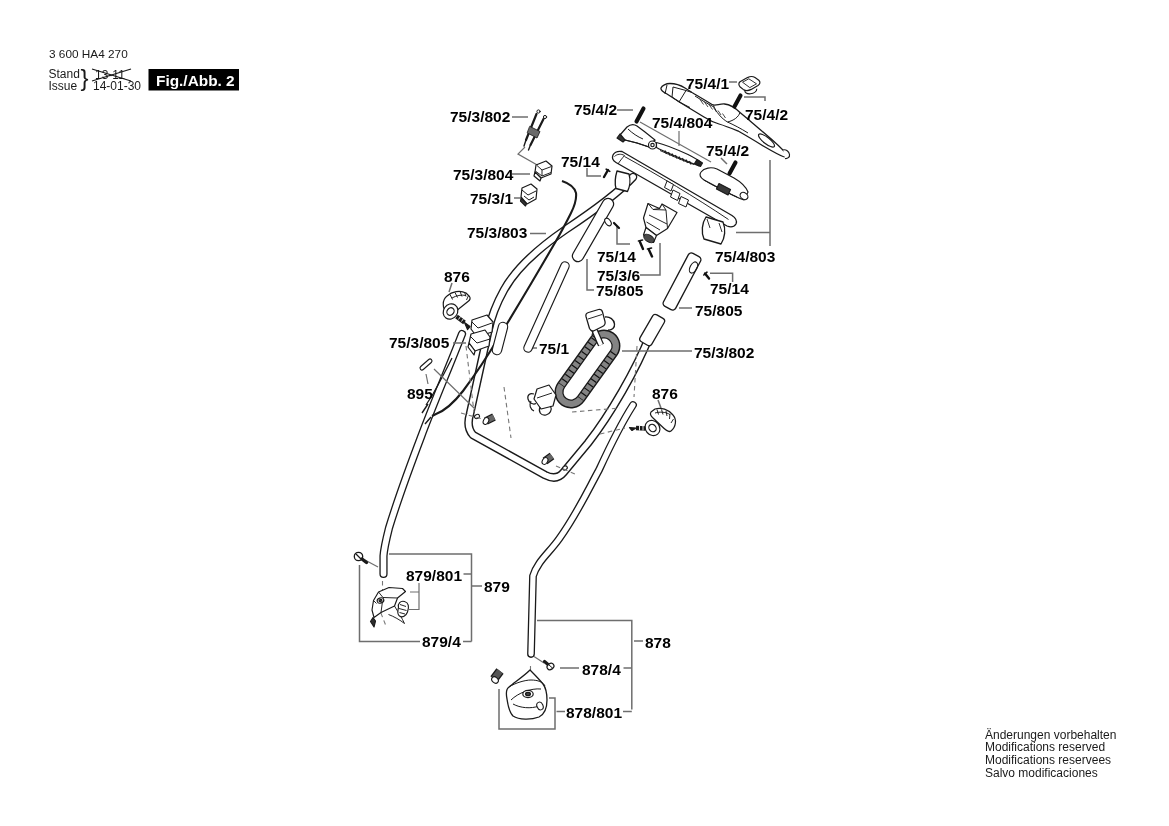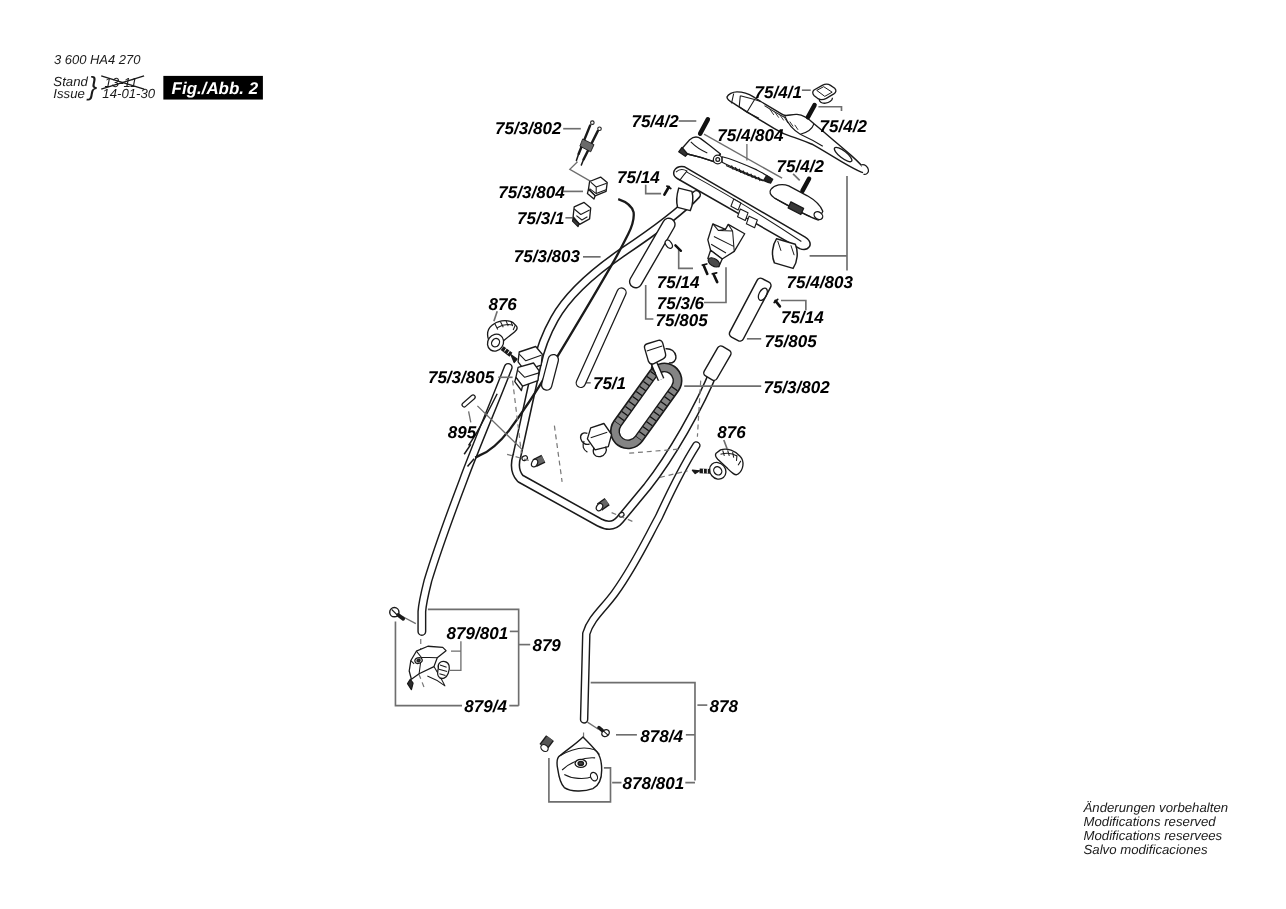--- a/index.html
+++ b/index.html
@@ -1,16 +1,16 @@
 <!DOCTYPE html>
 <html><head>
 <meta charset="utf-8">
 <style>
   html,body{margin:0;padding:0;background:#fff;}
-  #page{position:relative;width:1169px;height:826px;background:#ffffff;overflow:hidden;font-style:italic;}
+  #page{position:relative;width:1169px;height:826px;background:#ffffff;overflow:hidden;}
   svg{position:absolute;left:0;top:0;}
   text{font-family:"Liberation Sans",sans-serif;}
   .lbl{font-weight:bold;font-size:15.5px;fill:#000;}
   .sm{font-size:12px;fill:#1a1a1a;}
 </style>
 </head>
 <body>
 <div id="page">
 <svg width="1169" height="826" viewBox="0 0 1169 826">
 <rect x="0" y="0" width="1169" height="826" fill="#ffffff"></rect>

